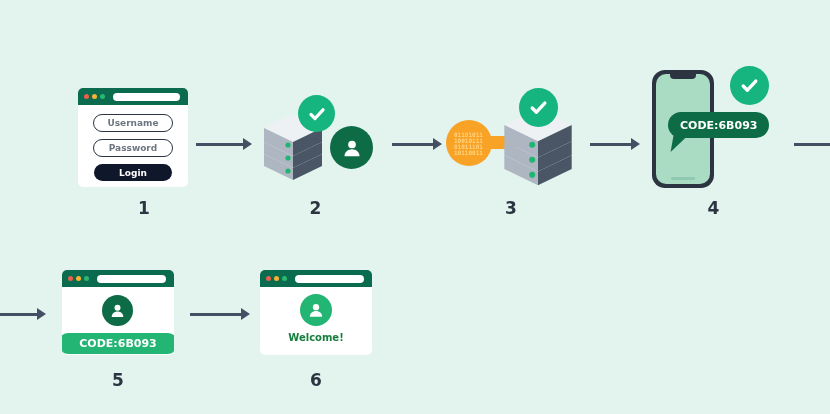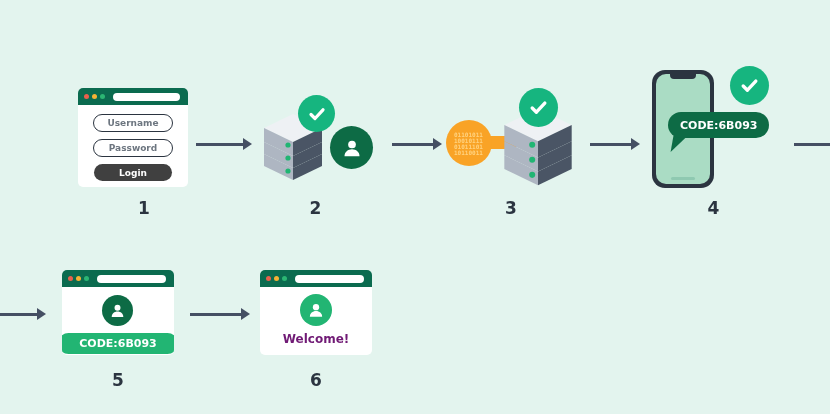--- a/index.html
+++ b/index.html
@@ -41,21 +41,21 @@
   .browser-body{position:relative;}
 
   
   .pill{
     border-radius:999px;display:flex;align-items:center;justify-content:center;
     font-weight:700;
   }
   .pill-outline{
     border:1.6px solid #2b3440;color:#6d7680;background:#fff;
   }
-  .pill-green{background:#404040;color:#ffffff;}
+  .pill-green{background:#0f172a;color:#ffffff;}
 
   
   #step1{left:78px;top:88px;width:132px;}
   #step1 .browser{width:110px;}
   #step1 .browser-body{height:82px;padding-top:9px;box-sizing:border-box;}
   #step1 .pill{width:78px;height:16px;margin:0 auto 7px auto;font-size:9px;}
   #step1 .pill-green{width:78px;height:17px;font-size:9px;margin-bottom:0;}
   #step1 .step-num{top:110px;}
 
   
@@ -147,21 +147,21 @@
   }
 
   
   #step6{left:260px;top:270px;width:112px;}
   #step6 .browser{width:112px;}
   #step6 .browser-body{height:68px;position:relative;}
   #step6 .step-num{top:100px;}
   #step6 .avatar{position:absolute;left:40px;top:7px;width:32px;height:32px;}
   #step6 .welcome{
     position:absolute;width:100%;top:45px;text-align:center;
-    font-size:12px;font-weight:700;color:#701a75;
+    font-size:10px;font-weight:700;color:#15803d;
   }
 </style>
 </head>
 <body>
 
 <div class="stage">
 
 
   <div class="step" id="step1">
     <div class="browser">

